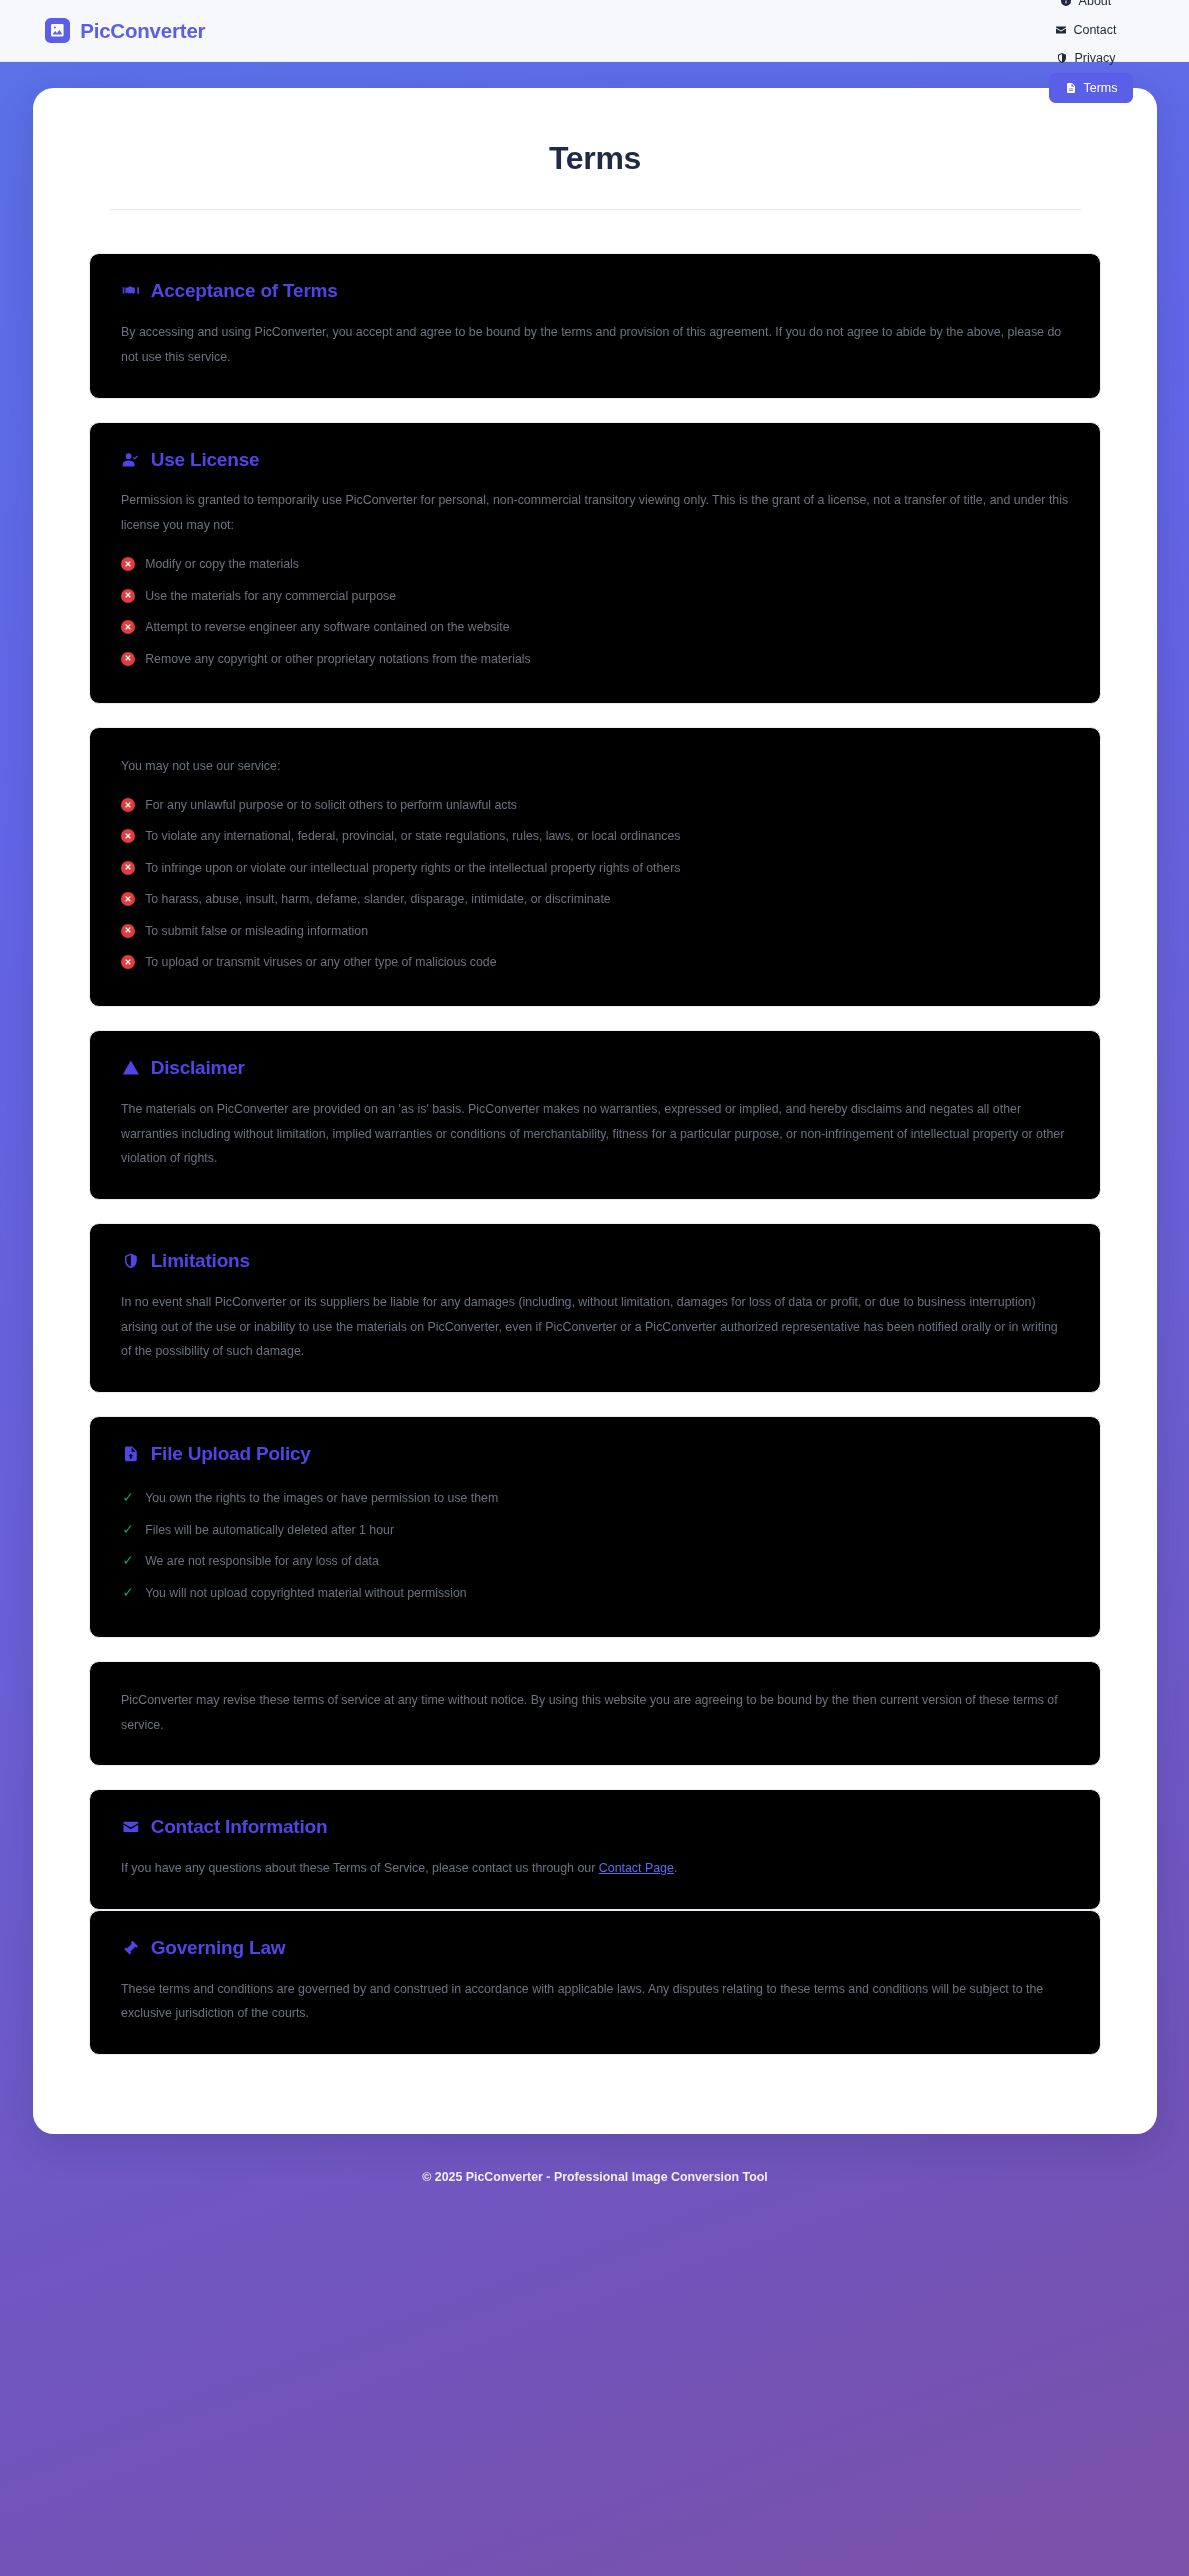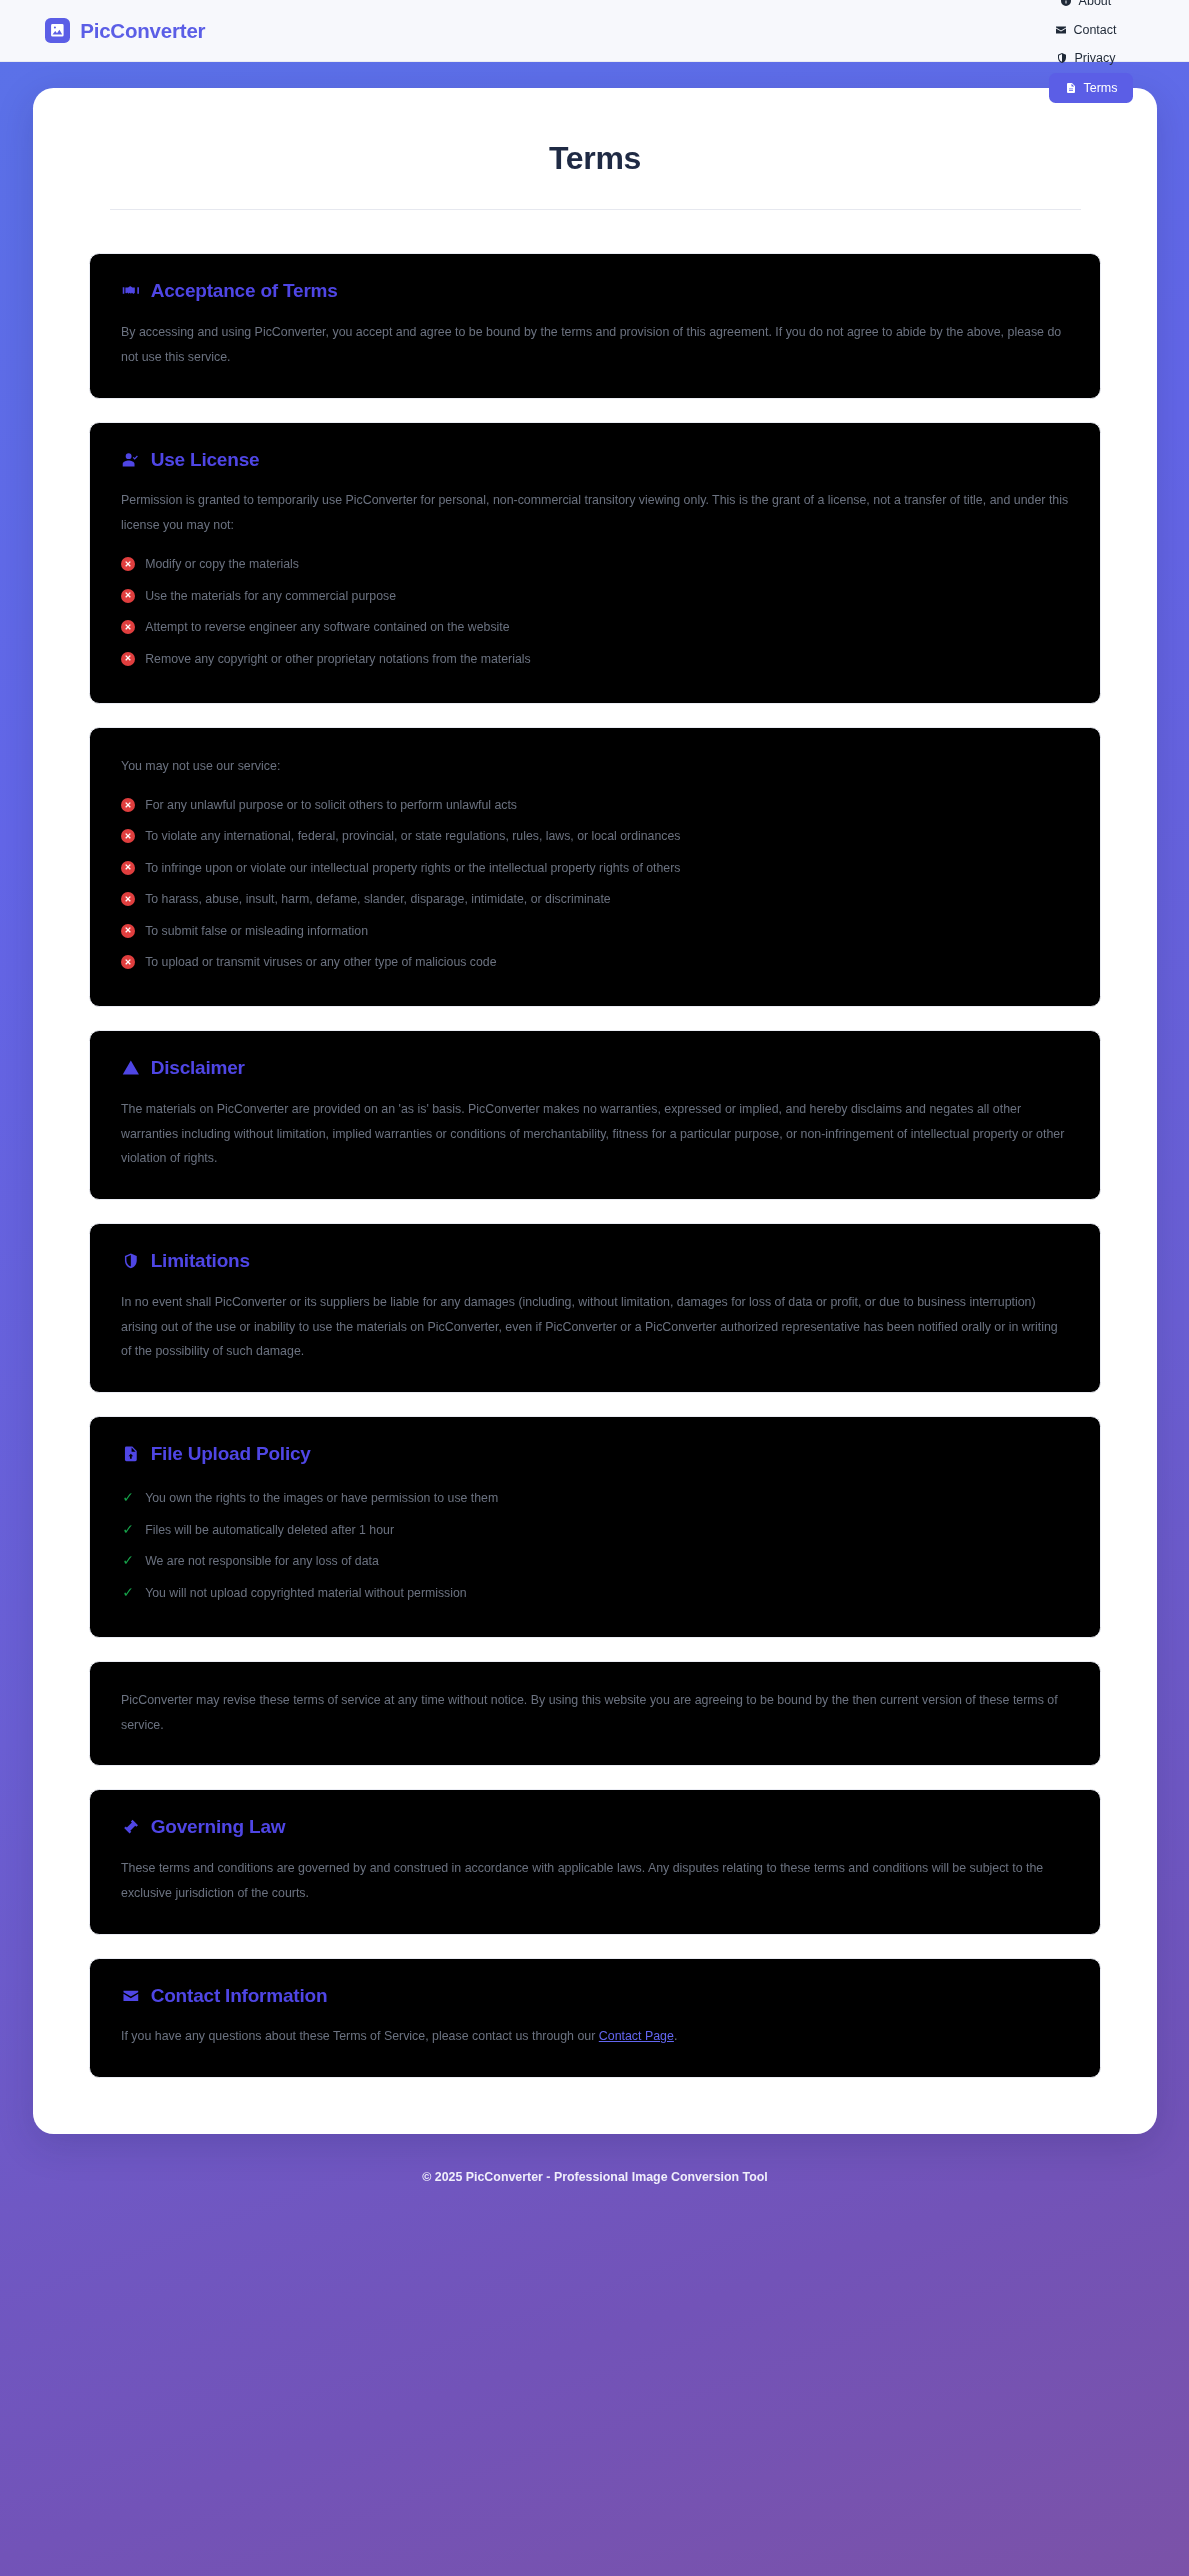--- a/index.html
+++ b/index.html
@@ -394,42 +394,42 @@
             <span class="bullet-check">✓</span>
             <span>You will not upload copyrighted material without permission</span>
           </li>
       </ul>
     </div>
 
     <div class="section">
       <p class="section-text">PicConverter may revise these terms of service at any time without notice. By using this website you are agreeing to be bound by the then current version of these terms of service.</p>
     </div>
 
+    <div class="section" style="margin-bottom:0;">
+      <div class="section-head">
+        <span class="section-icon">
+          <svg viewBox="0 0 24 24">
+              <path d="M2 5h20v2l-10 6L2 7V5zm0 4.2V19h20V9.2l-10 6-10-6z"></path>
+            </svg>
+        </span>
+        <span class="section-title">Contact Information</span>
+      </div>
+      <p class="section-text"><span>If you have any questions about these Terms of Service, please contact us through our </span><a class="contact-link" href="#">Contact Page</a><span>.</span></p>
+    </div>
+
     <div class="section">
       <div class="section-head">
         <span class="section-icon">
           <svg viewBox="0 0 24 24">
               <path d="M14.3 2.3 12 4.6l1.4 1.4-6.8 6.8L5.2 11.4 2.9 13.7l7.4 7.4 2.3-2.3-1.4-1.4 6.8-6.8 1.4 1.4 2.3-2.3-7.4-7.4z"></path>
             </svg>
         </span>
         <span class="section-title">Governing Law</span>
       </div>
       <p class="section-text">These terms and conditions are governed by and construed in accordance with applicable laws. Any disputes relating to these terms and conditions will be subject to the exclusive jurisdiction of the courts.</p>
-    </div>
-
-    <div class="section" style="margin-bottom:0;">
-      <div class="section-head">
-        <span class="section-icon">
-          <svg viewBox="0 0 24 24">
-              <path d="M2 5h20v2l-10 6L2 7V5zm0 4.2V19h20V9.2l-10 6-10-6z"></path>
-            </svg>
-        </span>
-        <span class="section-title">Contact Information</span>
-      </div>
-      <p class="section-text"><span>If you have any questions about these Terms of Service, please contact us through our </span><a class="contact-link" href="#">Contact Page</a><span>.</span></p>
     </div>
 
   </div>
 </div>
 
 <div class="footer">
   <span>© 2025 PicConverter - Professional Image Conversion Tool</span>
 </div>
 
 

